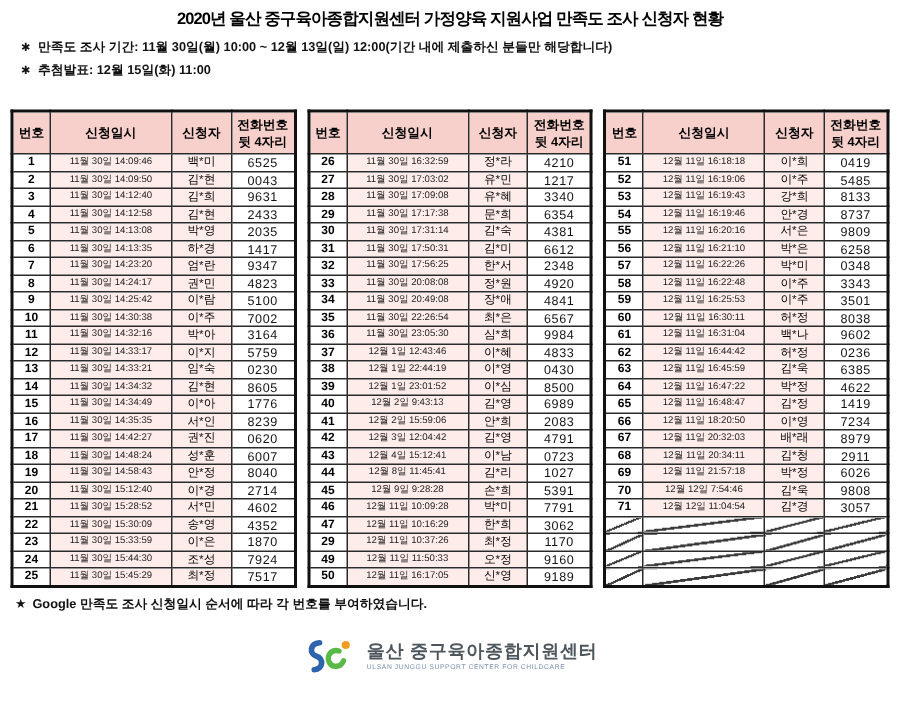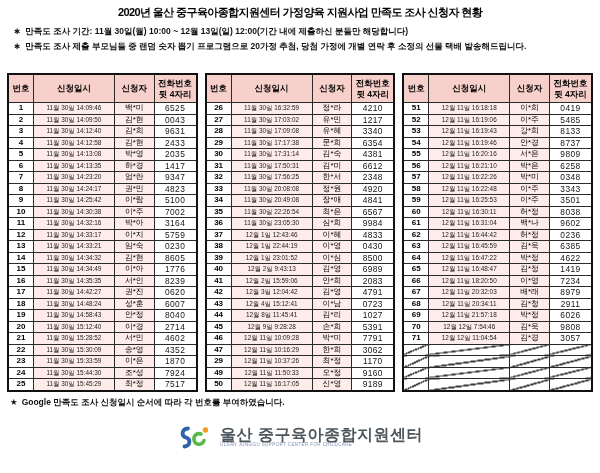--- a/index.html
+++ b/index.html
@@ -35,36 +35,36 @@
     background-color:#fff;
     background-image:linear-gradient(to bottom right, transparent 46%, #3a3a3a 46%, #3a3a3a 54%, transparent 54%);
   }
   .footnote { margin:5px 0 0 10px; font-size:8.5px; font-weight:bold; white-space:nowrap; color:#111; }
   .footnote .star { margin-right:4px; }
   .logo-row { display:flex; justify-content:center; align-items:center; gap:7px; margin-top:15px; }
   .logo-mark { flex:0 0 auto; }
   .logo-s { stroke:var(--logo_blue,#2e64ae); }
   .logo-c { stroke:var(--logo_green,#58b947); }
   .logo-dot { fill:var(--logo_orange,#f59b20); }
-  .logo-kr { font-size:16px; font-weight:bold; color:var(--logo_text,#4d565c); letter-spacing:0.5px; line-height:13px; }
+  .logo-kr { font-size:12px; font-weight:bold; color:var(--logo_text,#4d565c); letter-spacing:0.5px; line-height:13px; }
   .logo-en { font-size:4.5px; color:var(--logo_sub,#7d8fb0); letter-spacing:0.4px; margin-top:1px; }
 </style>
 </head>
 <body>
 
 <div class="page">
 
   <div class="title">2020년 울산 중구육아종합지원센터 가정양육 지원사업 만족도 조사 신청자 현황</div>
 
   <div class="notes">
     <div class="note">
       <span class="marker">✱</span><span>만족도 조사 기간: 11월 30일(월) 10:00 ~ 12월 13일(일) 12:00(기간 내에 제출하신 분들만 해당합니다)</span>
     </div>
     <div class="note">
-      <span class="marker">✱</span><span>만족도 조사 제출 부모님들 중 랜덤 숫자 뽑기 프로그램으로 20가정 추첨, 당첨 가정에 개별 연락 후 소정의 선물 택배 발송해드립니다.</span>
+      <span class="marker">✱</span><span>추첨발표: 12월 15일(화) 11:00</span>
     </div>
   </div>
 
   <div class="tables">
     <table class="roster">
       <colgroup>
           <col class="c-no">
           <col class="c-dt">
           <col class="c-nm">
           <col class="c-ph">

